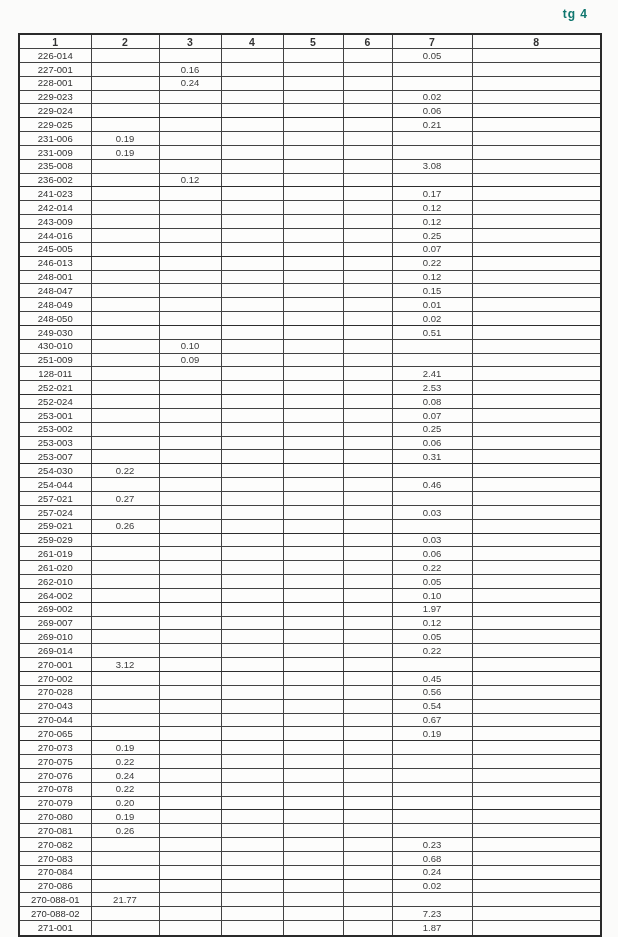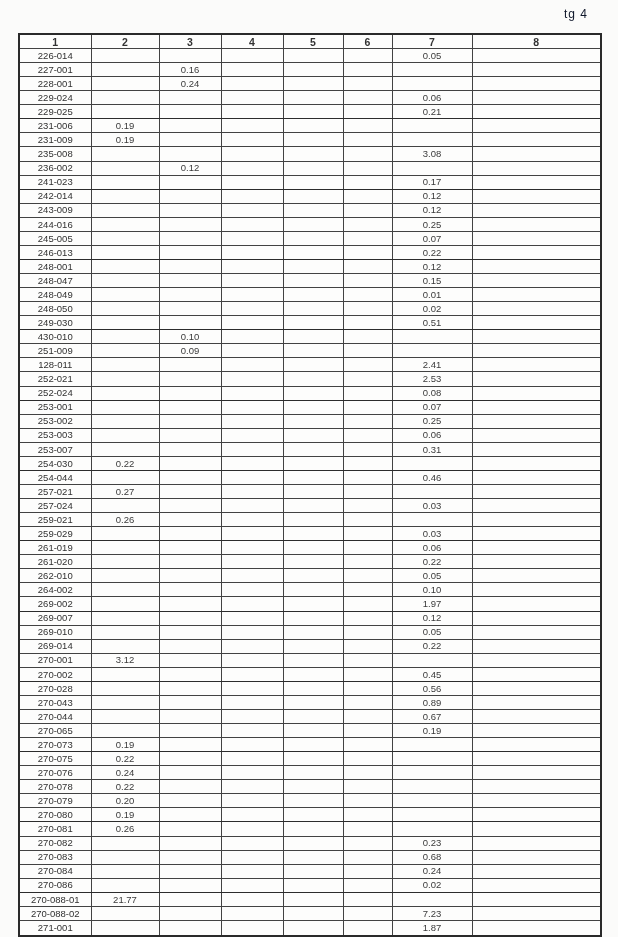--- a/index.html
+++ b/index.html
@@ -9,22 +9,22 @@
     width: 618px; height: 937px;
     background: #fbfbfa;
     font-family: "Liberation Sans", sans-serif;
     position: relative;
     overflow: hidden;
   }
   .page-label {
     position: absolute;
     top: 7px; right: 30px;
     font-size: 12px;
-    font-weight: normal;
-    color: #0f172a;
+    font-weight: bold;
+    color: #0f766e;
     letter-spacing: 1px;
   }
   table.scan-table {
     position: absolute;
     left: 18px; top: 33px;
     width: 582px; height: 904px;
     border-collapse: collapse;
     table-layout: fixed;
     border: 2px solid #2a2a2a;
     background: #fdfdfc;
@@ -113,20 +113,30 @@
           <td>228-001</td>
           <td></td>
           <td>0.24</td>
           <td></td>
           <td></td>
           <td></td>
           <td></td>
           <td></td>
         </tr>
         <tr>
+          <td>229-023</td>
+          <td></td>
+          <td></td>
+          <td></td>
+          <td></td>
+          <td></td>
+          <td>0.02</td>
+          <td></td>
+        </tr>
+        <tr>
           <td>229-024</td>
           <td></td>
           <td></td>
           <td></td>
           <td></td>
           <td></td>
           <td>0.06</td>
           <td></td>
         </tr>
         <tr>
@@ -549,21 +559,21 @@
           <td>0.56</td>
           <td></td>
         </tr>
         <tr>
           <td>270-043</td>
           <td></td>
           <td></td>
           <td></td>
           <td></td>
           <td></td>
-          <td>0.89</td>
+          <td>0.54</td>
           <td></td>
         </tr>
         <tr>
           <td>270-044</td>
           <td></td>
           <td></td>
           <td></td>
           <td></td>
           <td></td>
           <td>0.67</td>

